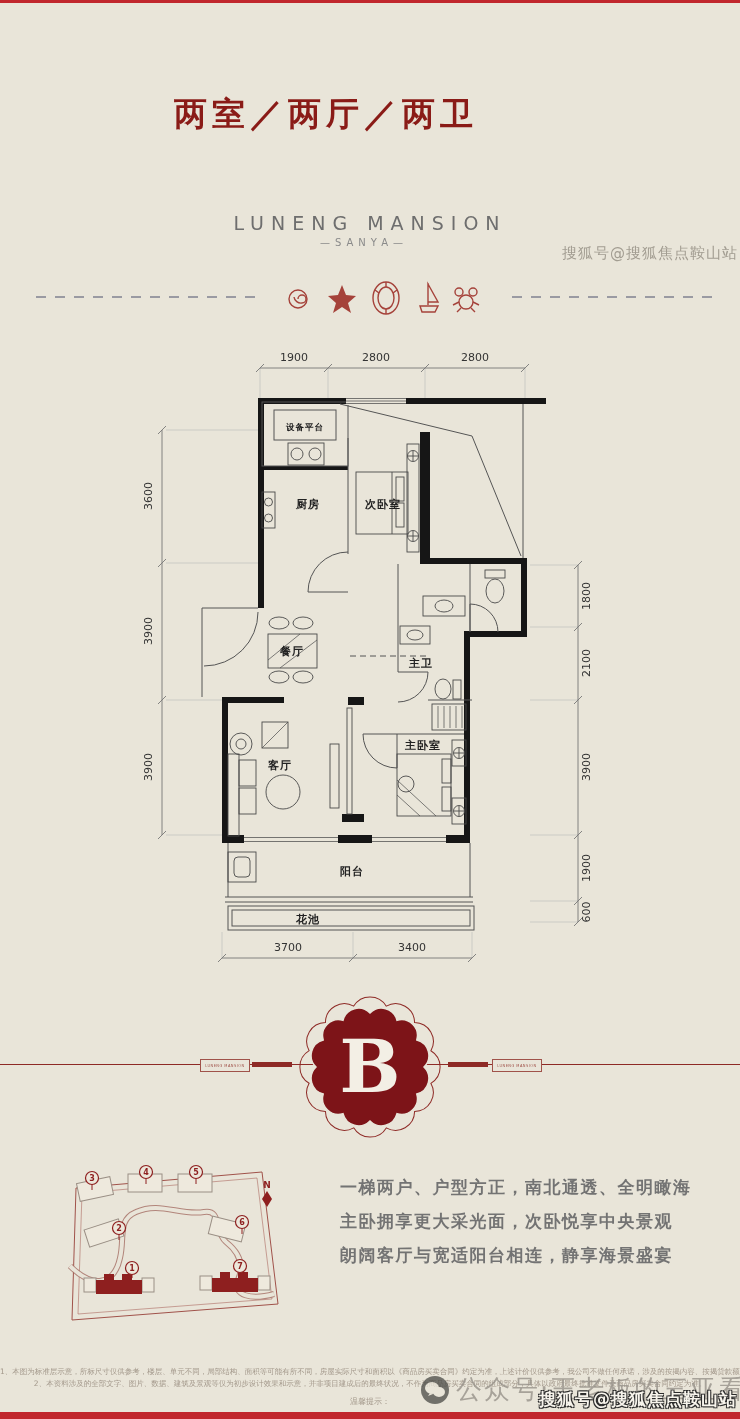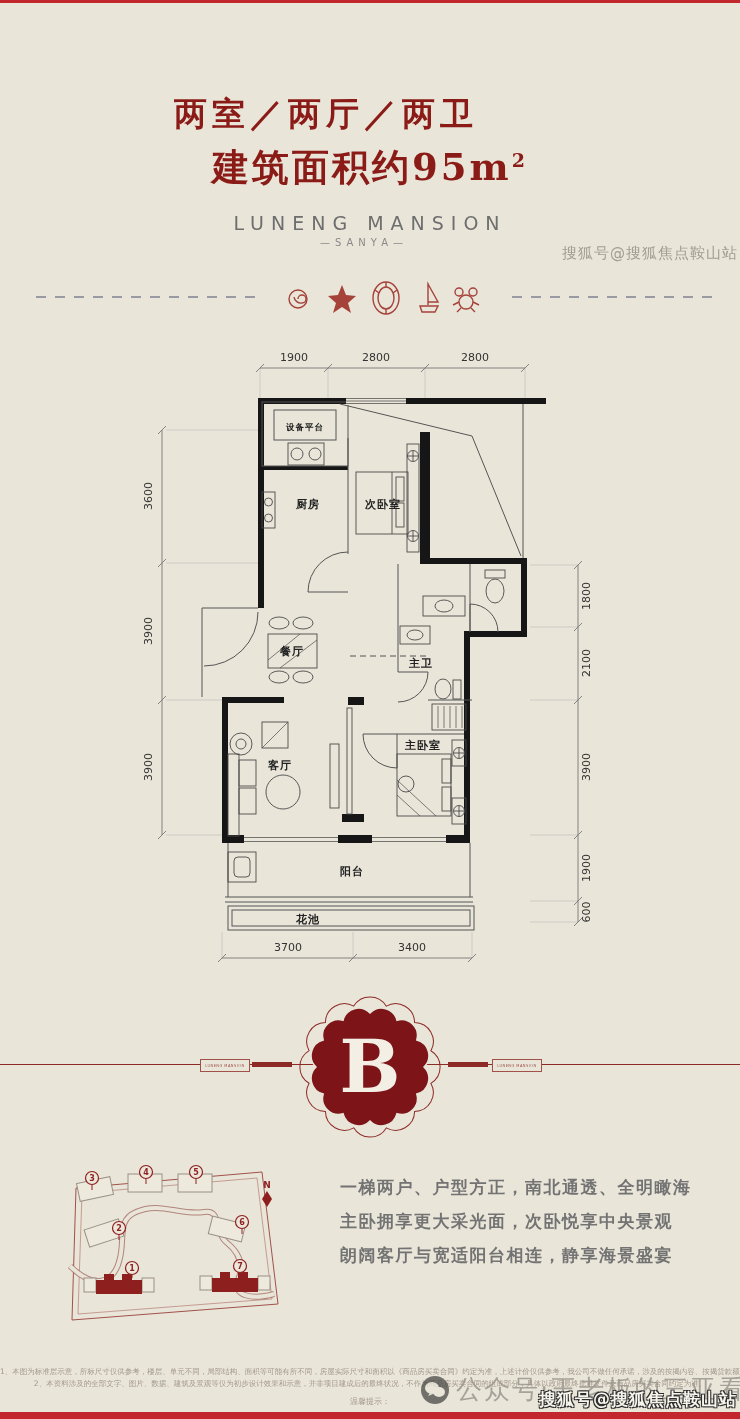--- a/index.html
+++ b/index.html
@@ -60,21 +60,20 @@
             letter-spacing:1px;white-space:nowrap;
             text-shadow:-1px -1px 0 #2c2c2c,1px -1px 0 #2c2c2c,-1px 1px 0 #2c2c2c,1px 1px 0 #2c2c2c;}
 </style>
 </head>
 <body>
 
 <div class="page">
   <div class="topline"></div>
 
   <div class="title1">两室／两厅／两卫</div>
-  <div class="title2"><span>建筑面积约95m</span><sup>2</sup></div>
   <div class="brand">LUNENG MANSION</div>
   <div class="brandsub">—SANYA—</div>
   <div class="wm-top">搜狐号@搜狐焦点鞍山站</div>
 
   <div class="dash l"></div>
   <div class="dash r"></div>
   <svg class="divicons" width="210" height="44" viewBox="0 0 210 44">
     <g stroke="#a5423a" fill="none" stroke-width="1.4">
       <g>
         <circle cx="22" cy="24" r="9"></circle>

